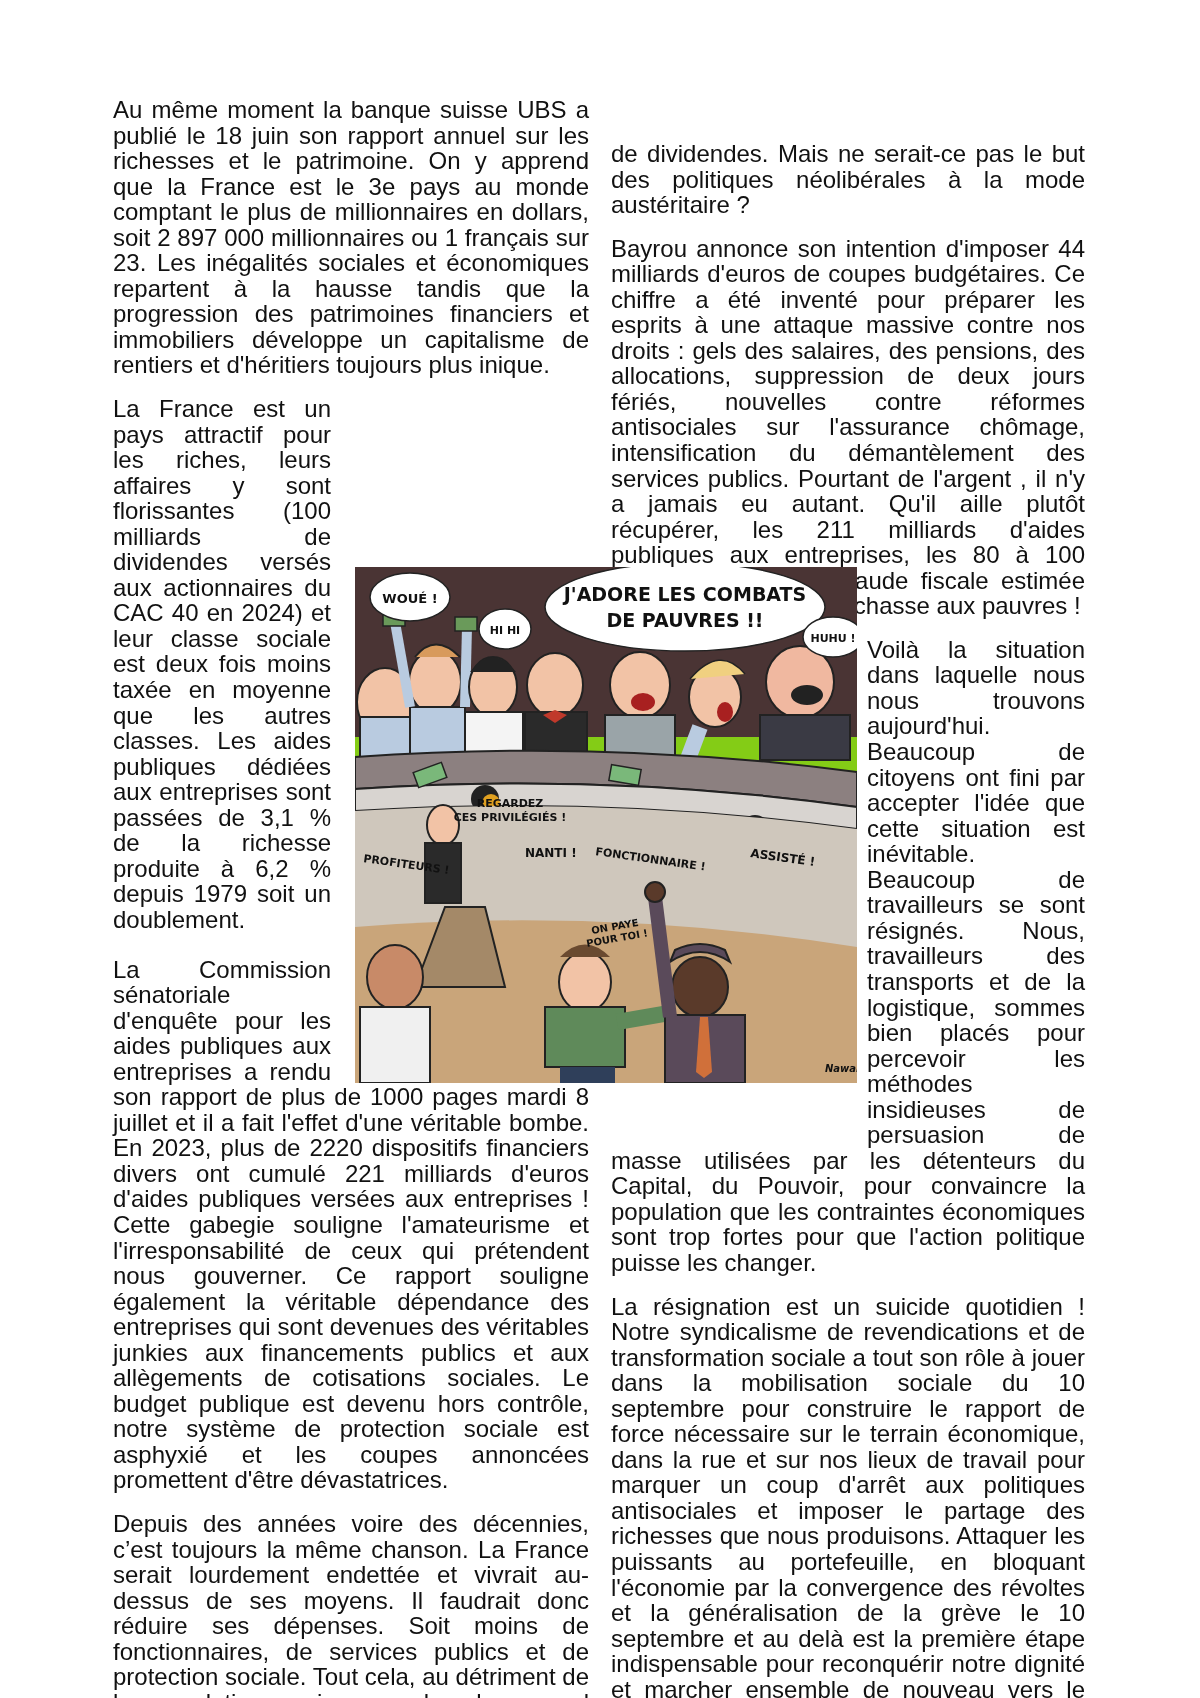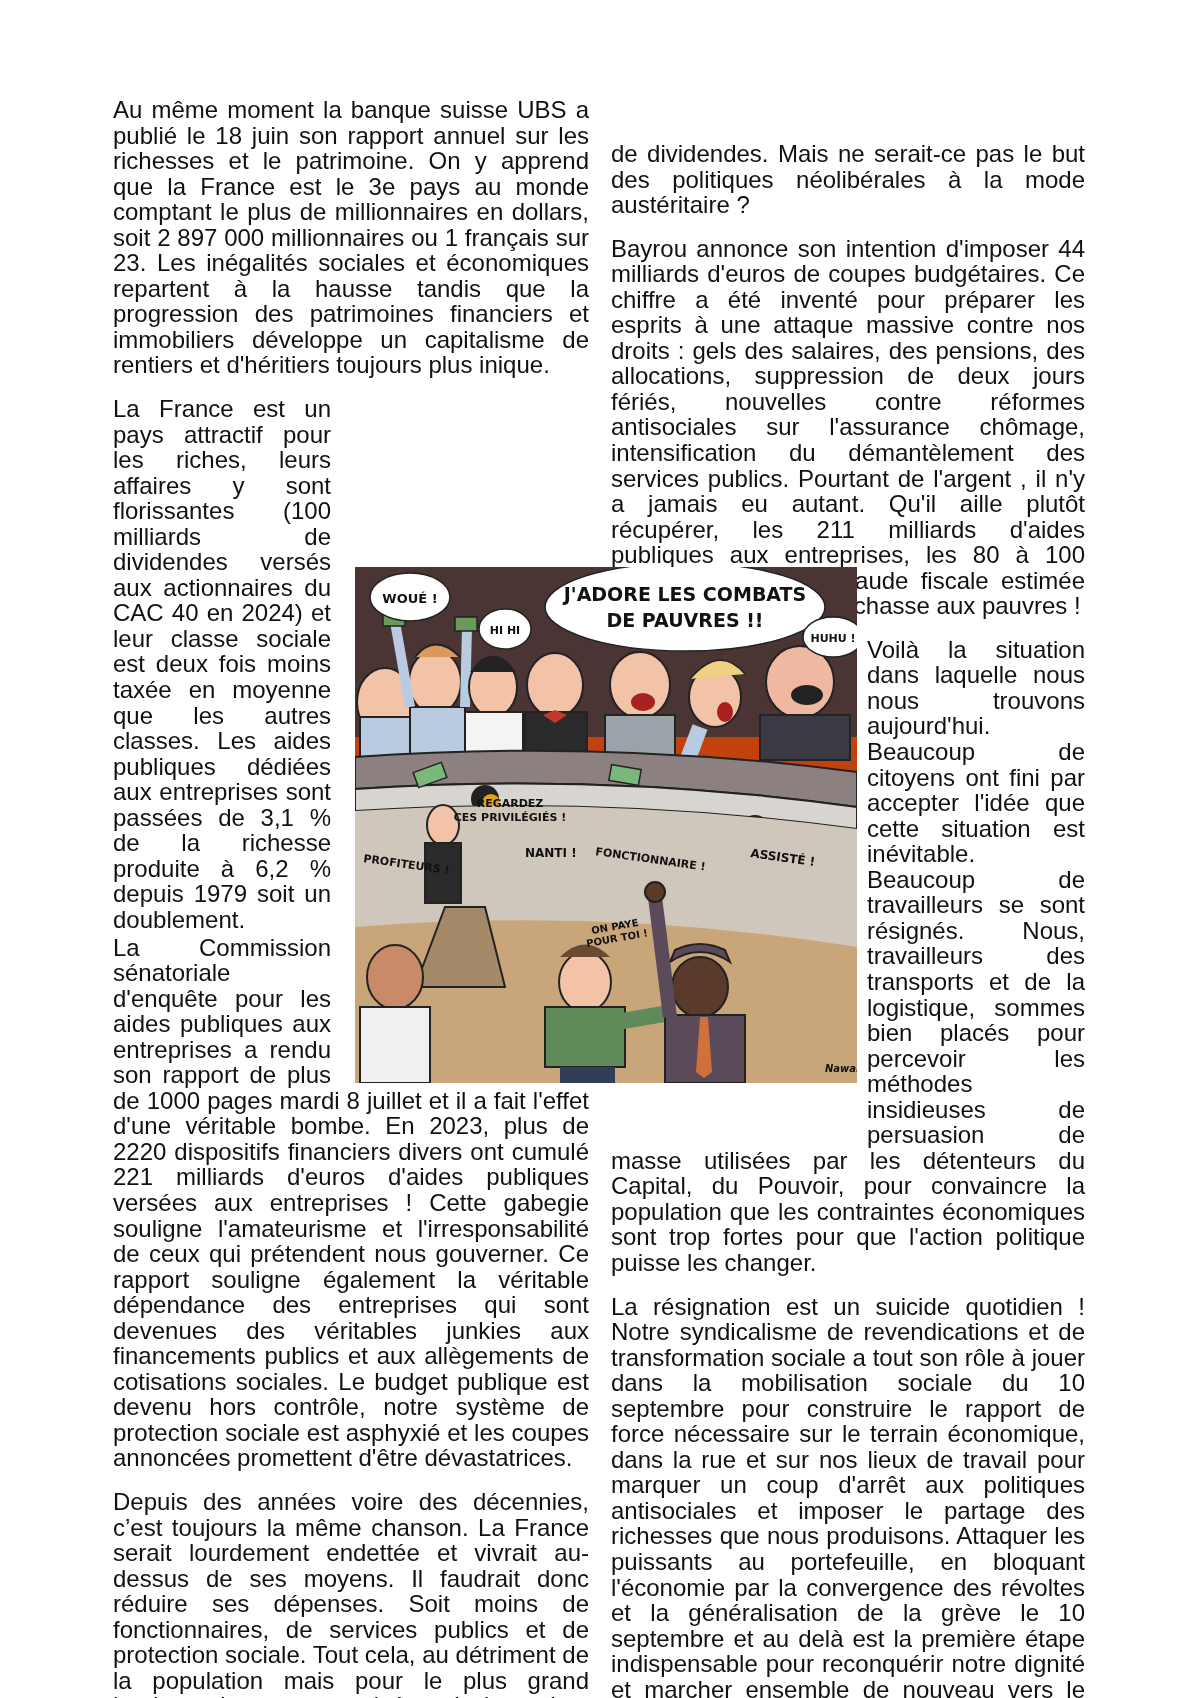--- a/index.html
+++ b/index.html
@@ -8,31 +8,31 @@
   .col { position:absolute; top:97px; font-size:24px; line-height:25.55px; text-align:justify; }
   .col p { margin:0 0 18px 0; }
   .col-left { left:113px; width:476px; }
   .col-right { left:611px; width:474px;margin-top:44px; }
   .float-left-col { float:right; width:256px; height:516px; margin-top:0; }
   .spacer-l { height:0; }
   .signature { text-align:right; font-style:italic; margin-top:20px; }
 
   
   .cartoon { position:absolute; left:355px; top:567px; width:502px; height:516px; overflow:hidden;
-             background:#c2410c; }
+             background:#84cc16; }
   .cartoon svg { display:block; }
   .bubble-text { font-family:"DejaVu Sans", sans-serif; font-weight:bold; fill:#111; }
 </style>
 </head>
 <body>
 
 <div class="col col-left">
   <p>Au même moment la banque suisse UBS a publié le 18 juin son rapport annuel sur les richesses et le patrimoine. On y apprend que la France est le 3e pays au monde comptant le plus de millionnaires en dollars, soit 2 897 000 millionnaires ou 1 français sur 23. Les inégalités sociales et économiques repartent à la hausse tandis que la progression des patrimoines financiers et immobiliers développe un capitalisme de rentiers et d'héritiers toujours plus inique.</p>
   <div class="spacer-l" style="height:0;"></div>
-  <p style="margin-bottom:2px;">
+  <p style="margin-bottom:24px;">
     <span class="float-left-col" style="float:right;width:258px;height:532px;margin-top:148px;"></span>
     <span>La France est un pays attractif pour les riches, leurs affaires y sont florissantes (100 milliards de dividendes versés aux actionnaires du CAC 40 en 2024) et leur classe sociale est deux fois moins taxée en moyenne que les autres classes. Les aides publiques dédiées aux entreprises sont passées de 3,1 % de la richesse produite à 6,2 % depuis 1979 soit un doublement.</span>
   </p>
   <p>La Commission sénatoriale d'enquête pour les aides publiques aux entreprises a rendu son rapport de plus de 1000 pages mardi 8 juillet et il a fait l'effet d'une véritable bombe. En 2023, plus de 2220 dispositifs financiers divers ont cumulé 221 milliards d'euros d'aides publiques versées aux entreprises ! Cette gabegie souligne l'amateurisme et l'irresponsabilité de ceux qui prétendent nous gouverner. Ce rapport souligne également la véritable dépendance des entreprises qui sont devenues des véritables junkies aux financements publics et aux allègements de cotisations sociales. Le budget publique est devenu hors contrôle, notre système de protection sociale est asphyxié et les coupes annoncées promettent d'être dévastatrices.</p>
   <p>Depuis des années voire des décennies, c’est toujours la même chanson. La France serait lourdement endettée et vivrait au-dessus de ses moyens. Il faudrait donc réduire ses dépenses. Soit moins de fonctionnaires, de services publics et de protection sociale. Tout cela, au détriment de la population mais pour le plus grand bonheur des acteurs privés qui n'attendent que ça pour capter de nouveaux marchés et générer toujours plus de profits et</p>
 </div>
 
 <div class="col col-right">
   <p>de dividendes. Mais ne serait-ce pas le but des politiques néolibérales à la mode austéritaire ?</p>
   <p>Bayrou annonce son intention d'imposer 44 milliards d'euros de coupes budgétaires. Ce chiffre a été inventé pour préparer les esprits à une attaque massive contre nos droits : gels des salaires, des pensions, des allocations, suppression de deux jours fériés, nouvelles contre réformes antisociales sur l'assurance chômage, intensification du démantèlement des services publics. Pourtant de l'argent , il n'y a jamais eu autant. Qu'il aille plutôt récupérer, les 211 milliards d'aides publiques aux entreprises, les 80 à 100 milliards d'euros de fraude fiscale estimée plutôt que de lancer la chasse aux pauvres !</p>

